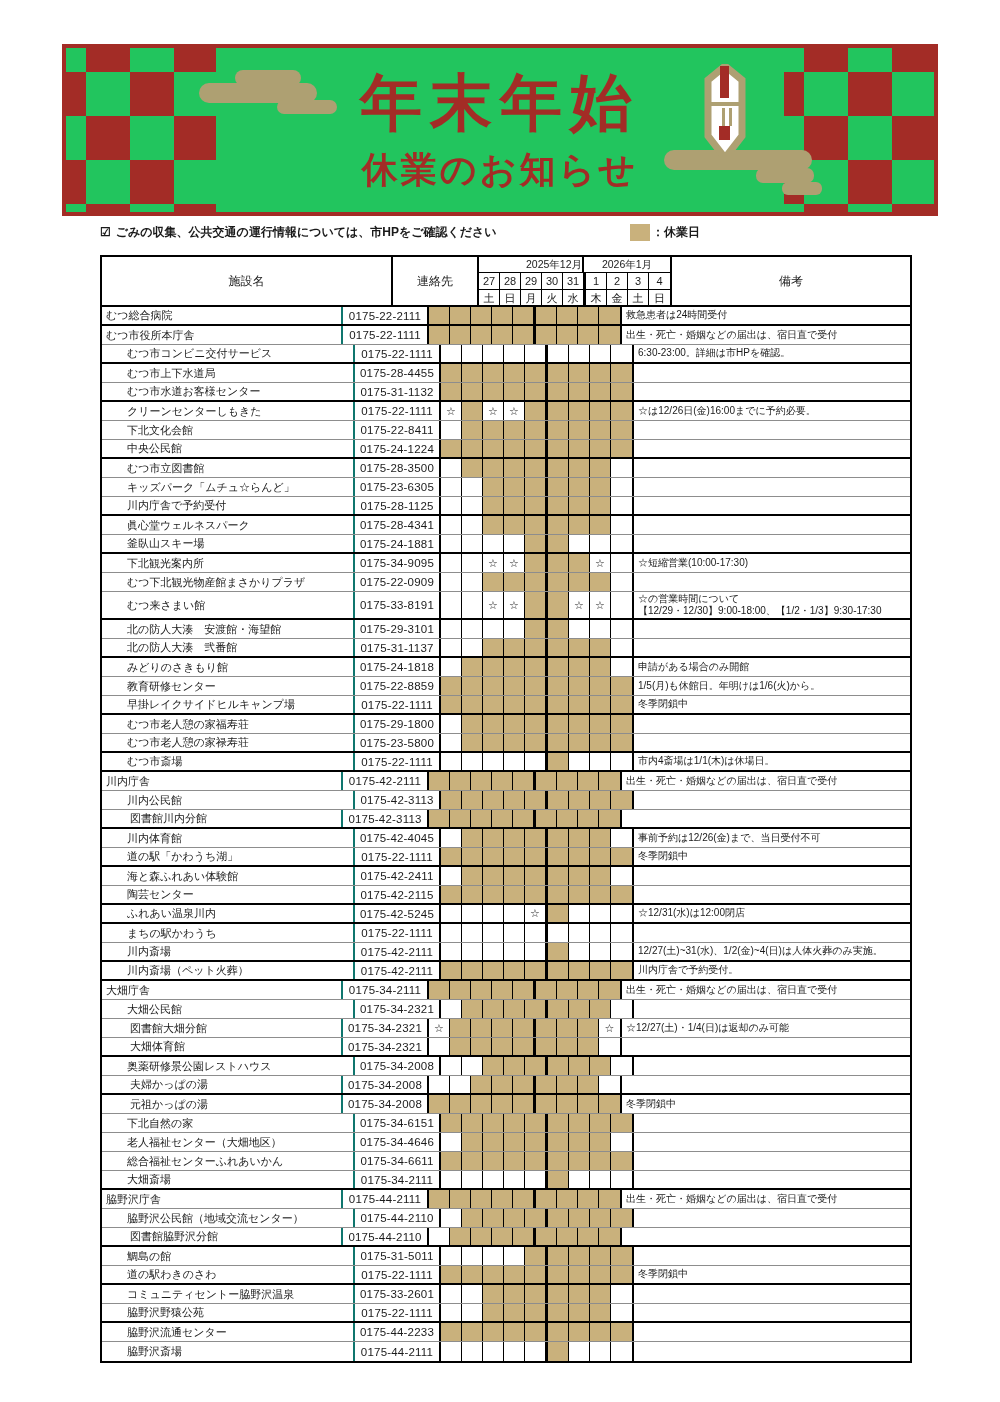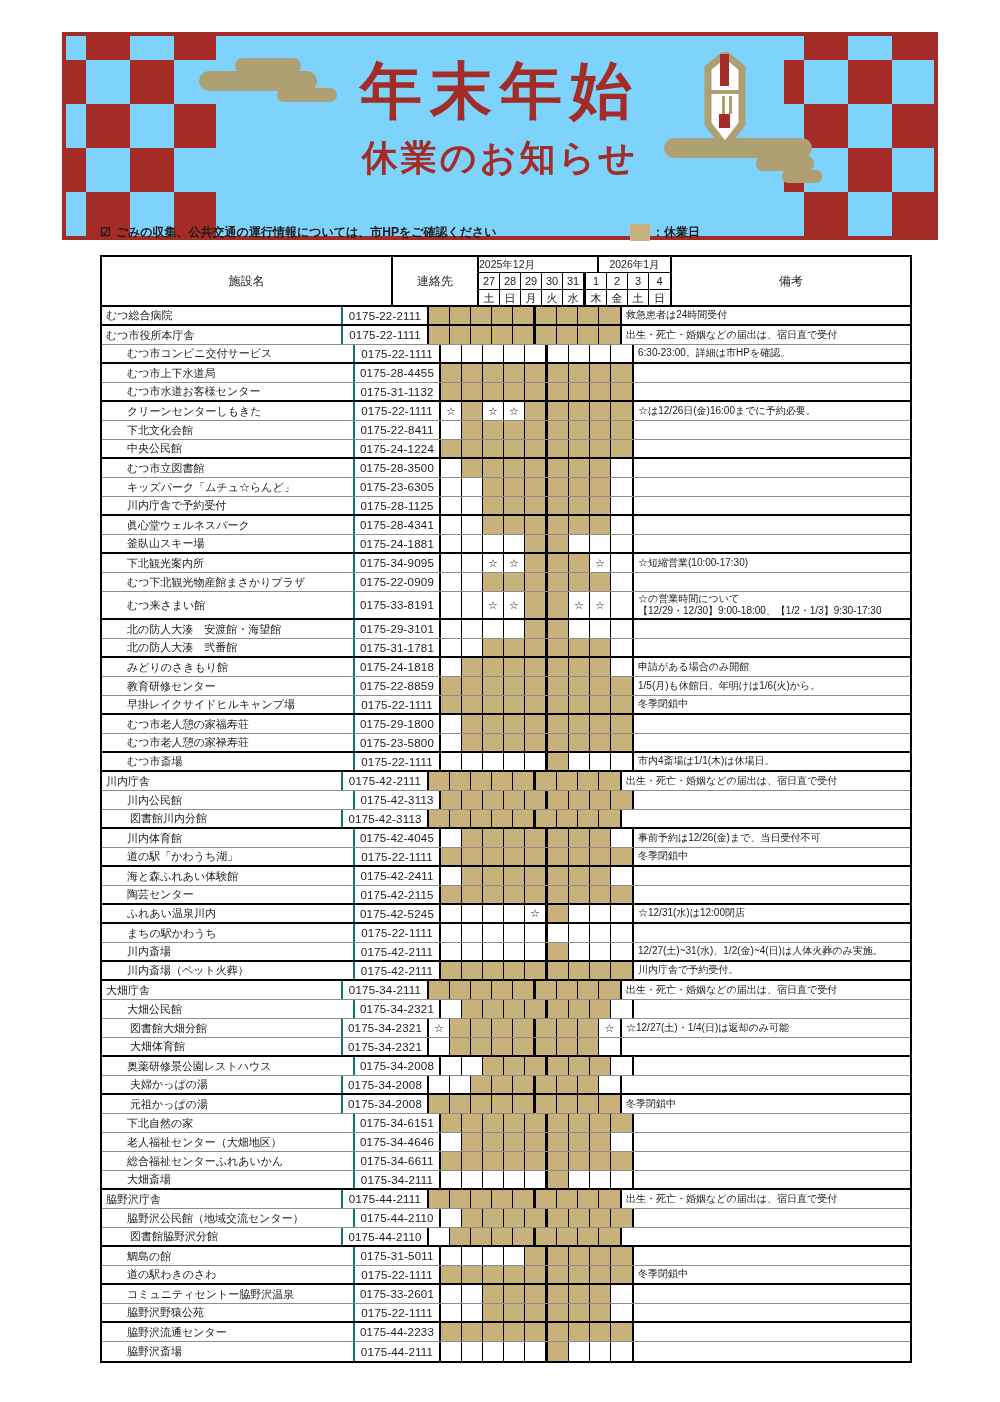--- a/index.html
+++ b/index.html
@@ -1,22 +1,22 @@
 <!DOCTYPE html>
 <html><head>
 <meta charset="utf-8">
 <style>
   * { box-sizing: border-box; margin: 0; padding: 0; }
   html,body { background:#fff; }
   body { font-family: "Liberation Sans", sans-serif; color:#1a1a1a; }
   .page { position:relative; width:1000px; height:1402px; background:#fff; overflow:hidden; }
 
   
-  .banner { position:absolute; left:62px; top:32px; width:876px; height:208px;
-            border:4px solid var(--red); background:#7dd3fc; overflow:hidden; }
+  .banner { position:absolute; left:62px; top:44px; width:876px; height:172px;
+            border:4px solid var(--red); background:#22c55e; overflow:hidden; }
   .checker { position:absolute; top:0; bottom:0; width:150px;
              background-image: conic-gradient(var(--red) 90deg, transparent 90deg 180deg, var(--red) 180deg 270deg, transparent 270deg);
              background-size:88px 88px; }
   .checker.left  { left:0;  background-position:-24px -20px; }
   .checker.right { right:0; background-position:20px -64px; }
   .banner-title { position:absolute; top:24px; left:0; width:100%; text-align:center;
                   font-size:62px; font-weight:900; color:var(--red); letter-spacing:8px; line-height:1; }
   .banner-subtitle { position:absolute; top:100px; left:0; width:100%; text-align:center;
                   font-size:36px; font-weight:900; color:var(--red); letter-spacing:3px; line-height:1.2; }
   .cloud { position:absolute; }
@@ -30,21 +30,21 @@
   .legend { position:absolute; left:498px; top:0; display:flex; align-items:center; font-weight:600;margin-left:32px; }
   .legend .swatch { display:inline-block; width:20px; height:17px; background:var(--tan); margin-right:2px; }
 
   
   .cal-table { position:absolute; left:100px; top:255px; width:812px; border:2px solid #000; background:#fff; }
   .thead { display:flex; height:50px; border-bottom:2px solid #000; }
   .h-name   { width:291px; border-right:2px solid #000; display:flex; align-items:center; justify-content:center; font-size:12px; }
   .h-phone  { width:86px;  border-right:2px solid #000; display:flex; align-items:center; justify-content:center; font-size:12px; }
   .h-dates  { width:193px; border-right:2px solid #000; display:flex; flex-direction:column; }
   .h-months { height:16px; display:flex; border-bottom:1px solid #000; }
-  .h-month-dec { width:120px; border-right:2px solid #000; text-align:left; font-size:10.5px; line-height:15px; }
+  .h-month-dec { width:105px; border-right:2px solid #000; text-align:right; font-size:10.5px; line-height:15px; }
   .h-month-jan { flex:1; text-align:center; font-size:10.5px; line-height:15px; }
   .h-cells { height:17px; display:flex; border-bottom:1px solid #000; }
   .h-cells:last-child { border-bottom:none; }
   .day-h { width:21px; border-right:1px solid #000; text-align:center; font-size:11px; line-height:16px; }
   .day-h:last-child { border-right:none; }
   .day-h.jan { width:23px; border-left:2px solid #000; }
   .h-remark { flex:1; display:flex; align-items:center; justify-content:center; font-size:12px; }
 
   .row { display:flex; height:19px; border-bottom:1px solid #8d8d8d; }
   .row.group-end { border-bottom:2px solid #000; }
@@ -405,21 +405,21 @@
             <div class="day filled"></div>
             <div class="day jan filled"></div>
             <div class="day"></div>
             <div class="day"></div>
             <div class="day"></div>
           </div>
     <div class="c-remark"></div>
   </div>
         <div class="row group-end">
     <div class="c-name indent-1">北の防人大湊　弐番館</div>
-    <div class="c-phone">0175-31-1781</div>
+    <div class="c-phone">0175-31-1137</div>
     <div class="c-days">
             <div class="day"></div>
             <div class="day"></div>
             <div class="day filled"></div>
             <div class="day filled"></div>
             <div class="day filled"></div>
             <div class="day jan filled"></div>
             <div class="day filled"></div>
             <div class="day filled"></div>
             <div class="day"></div>

